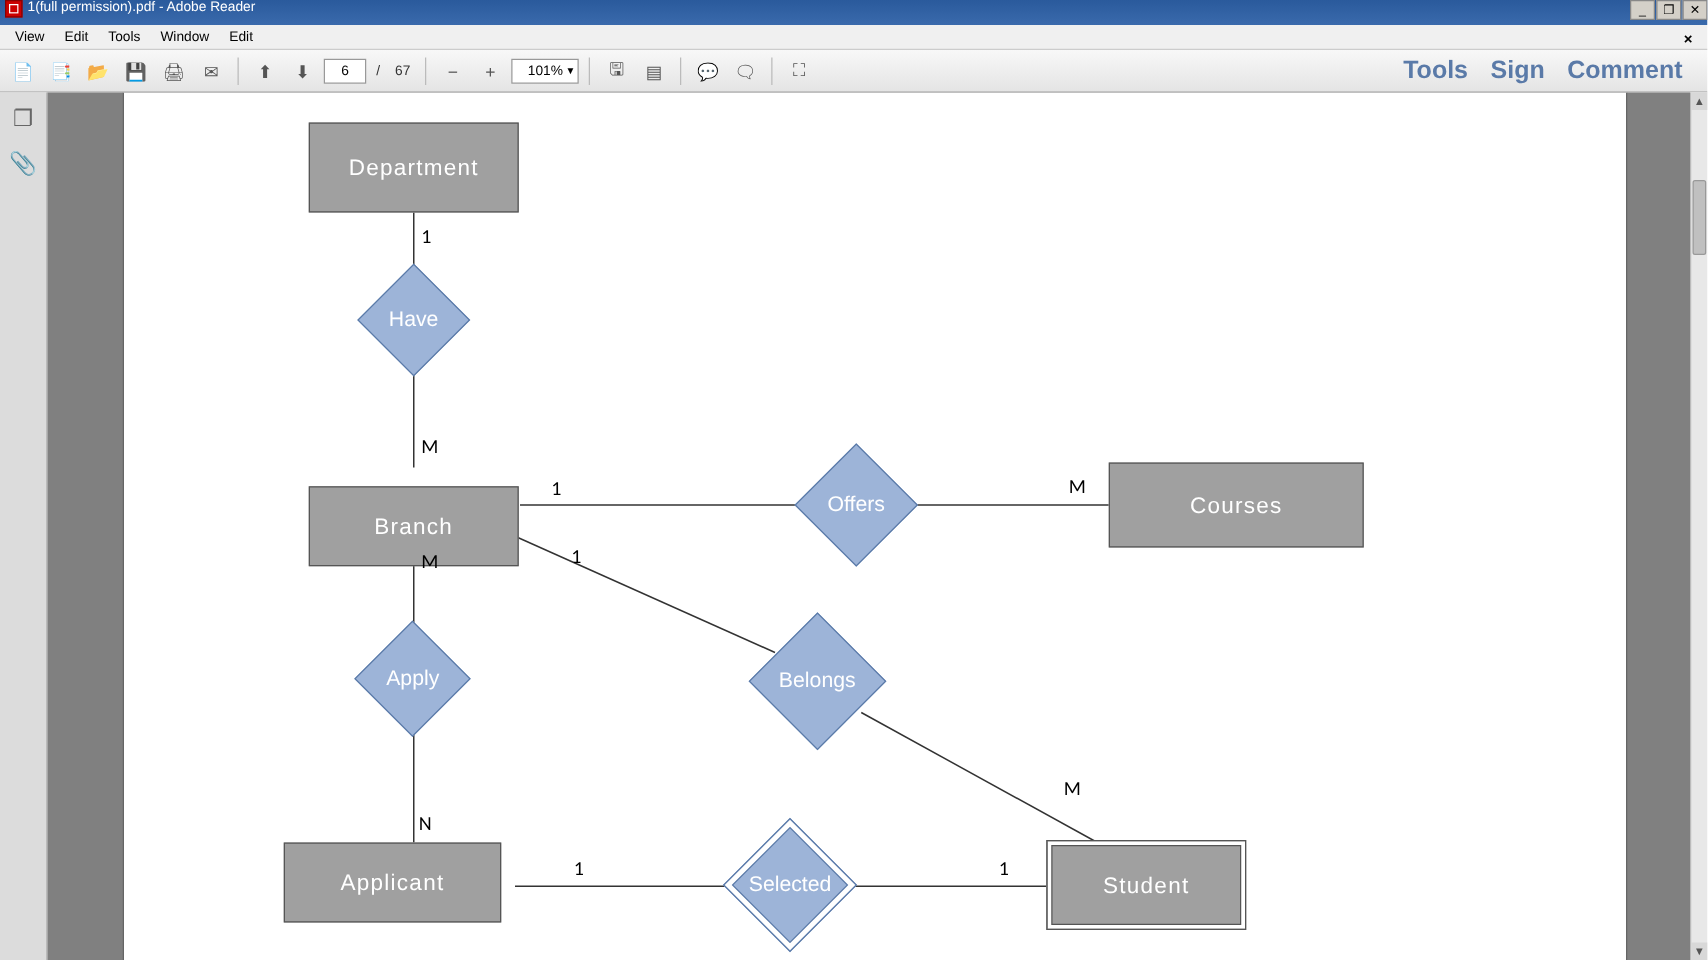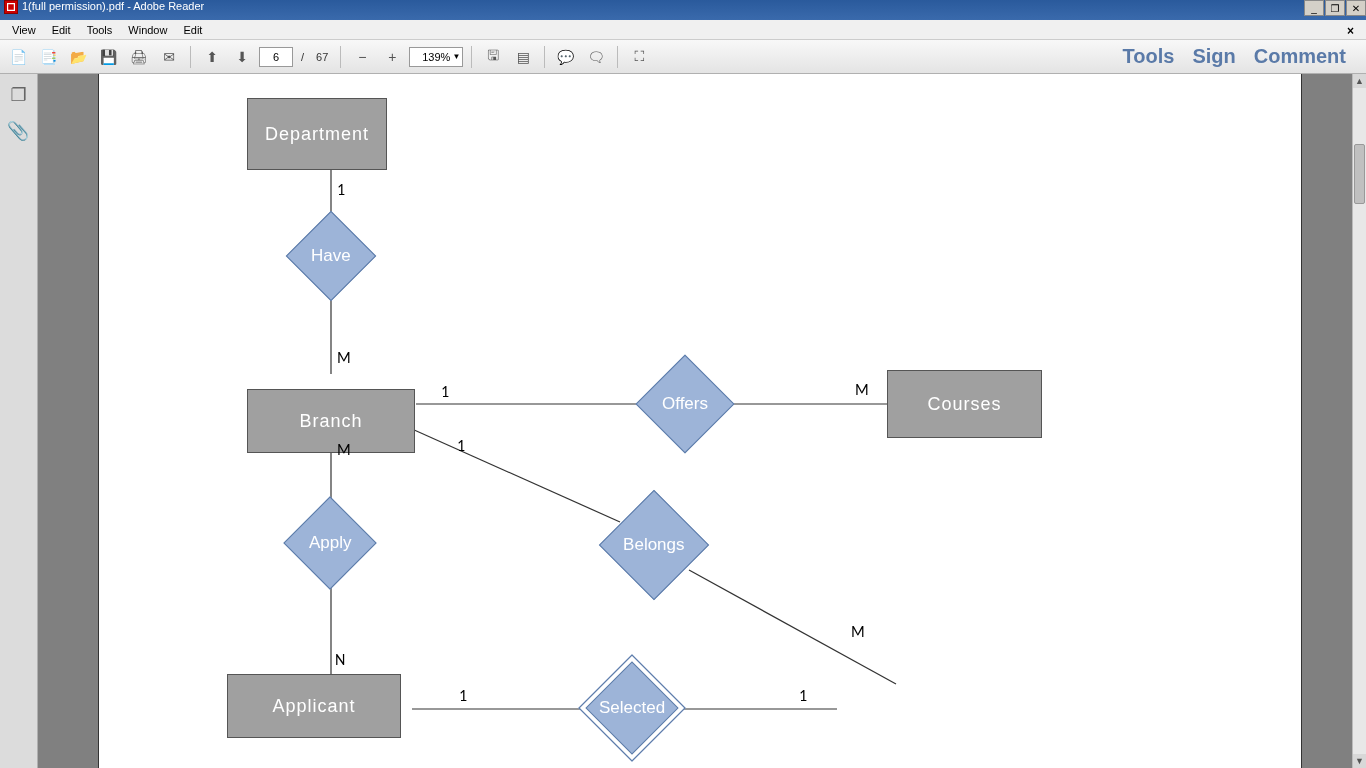--- a/index.html
+++ b/index.html
@@ -82,21 +82,21 @@
   <div class="tsep"></div>
   <div class="tbtn">⬆</div>
   <div class="tbtn">⬇</div>
   <input class="pagebox" value="6" style="">
   <span class="pagecount">/</span>
   <span class="pagecount">67</span>
   <div class="tsep"></div>
   <div class="tbtn">−</div>
   <div class="tbtn">+</div>
   <div class="zoombox">
-      <span>139%</span>
+      <span>101%</span>
       <span class="dd">▼</span>
     </div>
   <div class="tsep"></div>
   <div class="tbtn">🖫</div>
   <div class="tbtn">▤</div>
   <div class="tsep"></div>
   <div class="tbtn">💬</div>
   <div class="tbtn">🗨</div>
   <div class="tsep"></div>
   <div class="tbtn">⛶</div>
@@ -122,31 +122,34 @@
         <line x1="317" y1="330" x2="542" y2="330"></line>
         <line x1="632" y1="330" x2="788" y2="330"></line>
         <line x1="232" y1="360" x2="232" y2="460"></line>
         <line x1="232" y1="480" x2="232" y2="600"></line>
         <line x1="313" y1="355" x2="521" y2="448"></line>
         <line x1="590" y1="496" x2="797" y2="610"></line>
         <line x1="313" y1="635" x2="485" y2="635"></line>
         <line x1="581" y1="635" x2="738" y2="635"></line>
       </svg>
 
-      <div class="entity" style="left:148px; top:24px; width:140px; height:72px;">
+      <div class="entity" style="left:148px; top:24px; width:168px; height:72px;">
           <span>Department</span>
         </div>
       <div class="entity" style="left:148px; top:315px; width:168px; height:64px;">
           <span>Branch</span>
         </div>
-      <div class="entity" style="left:788px; top:296px; width:155px; height:68px;justify-content:center;">
+      <div class="entity" style="left:788px; top:296px; width:204px; height:68px;justify-content:center;">
           <span>Courses</span>
         </div>
       <div class="entity" style="left:128px; top:600px; width:174px; height:64px;">
           <span>Applicant</span>
+        </div>
+      <div class="entity weak" style="left:738px; top:598px; width:160px; height:72px;">
+          <span>Student</span>
         </div>
 
       <div class="diamond" style="left:200px; top:150px; width:64px; height:64px;">
           <span>Have</span>
         </div>
       <div class="diamond" style="left:551px; top:295px; width:70px; height:70px;">
           <span>Offers</span>
         </div>
       <div class="diamond" style="left:198px; top:436px; width:66px; height:66px;">
           <span>Apply</span>

